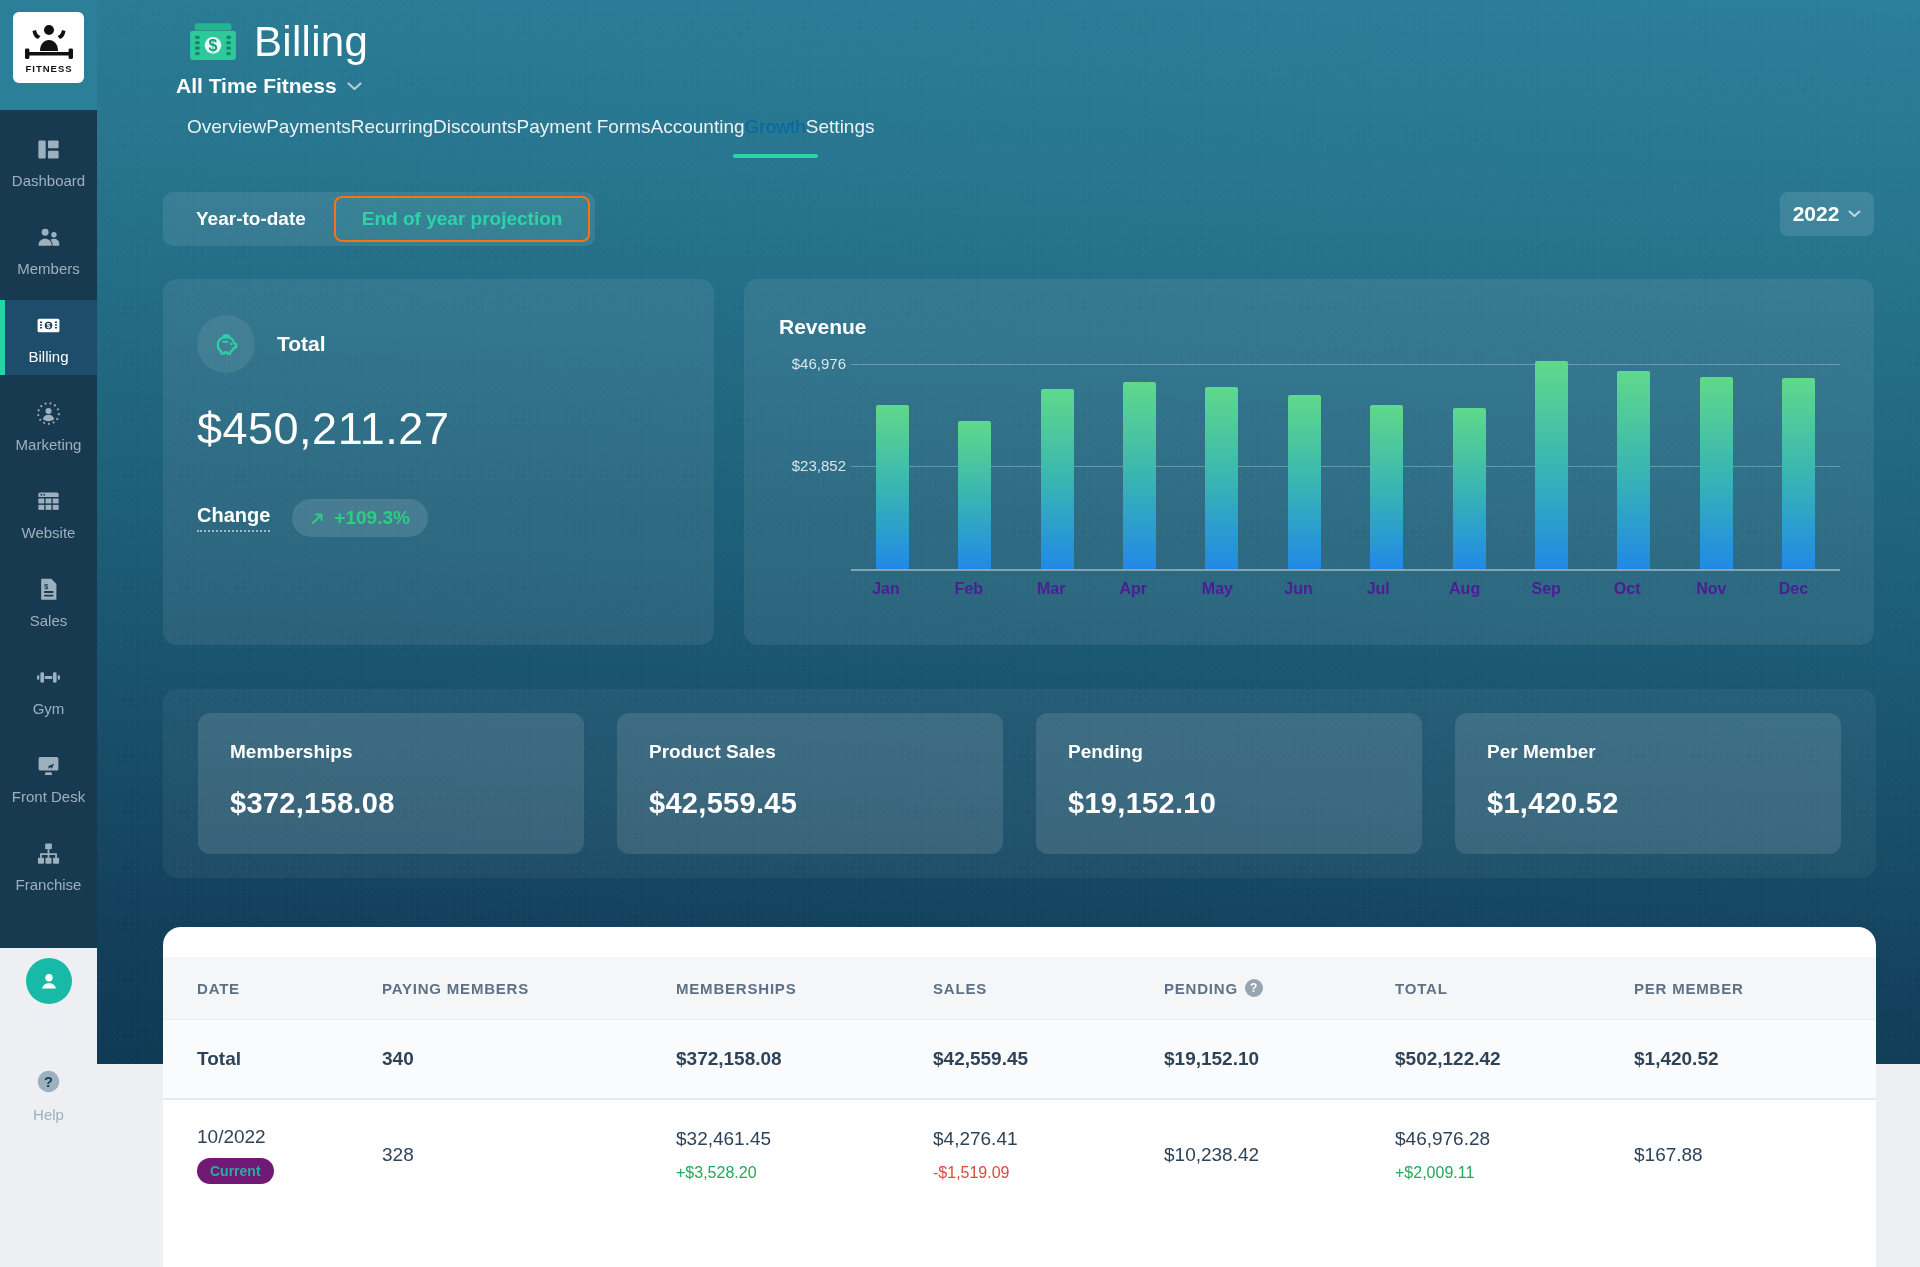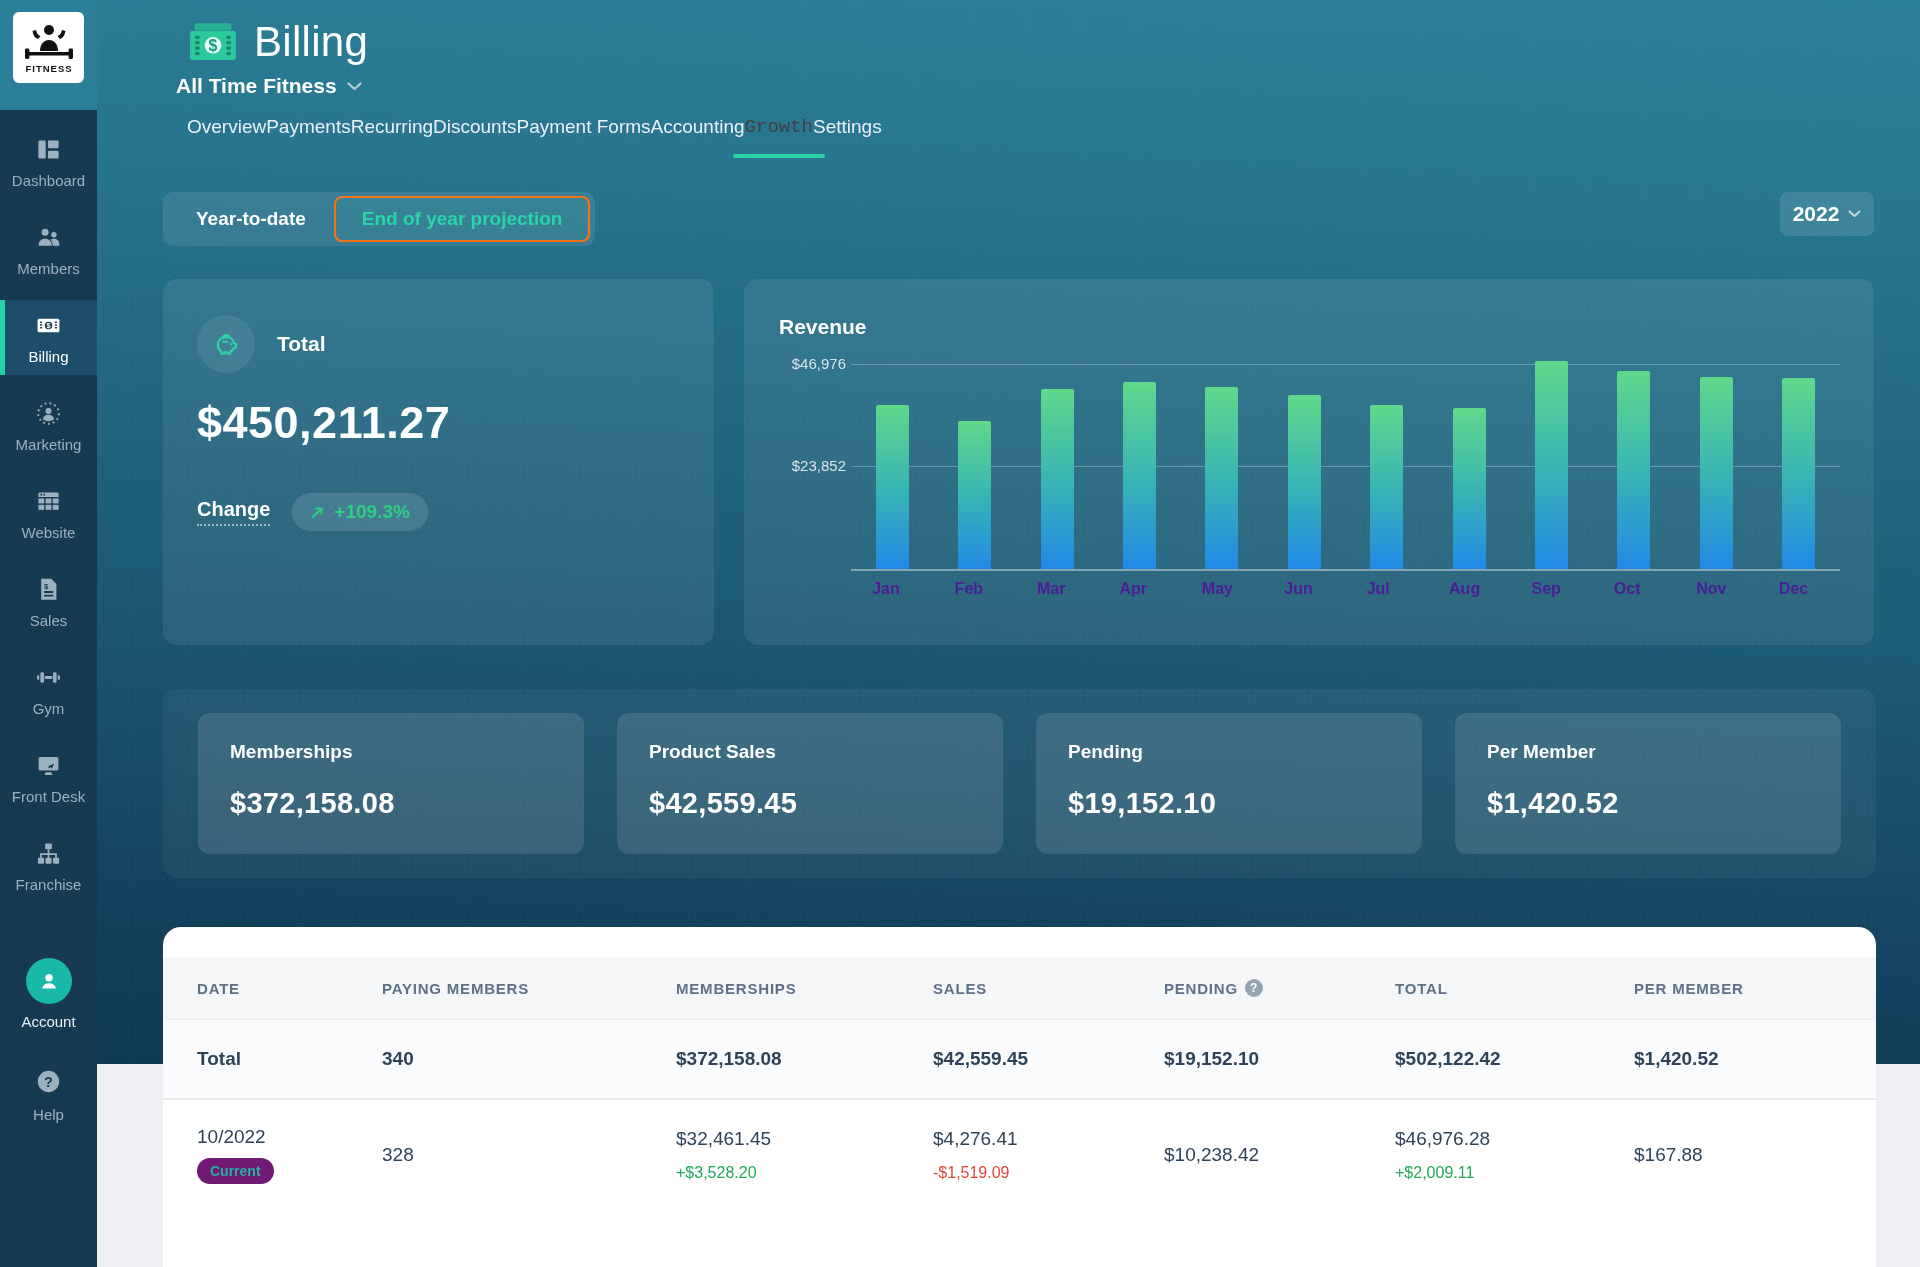--- a/index.html
+++ b/index.html
@@ -12,21 +12,21 @@
   .banner-bg {
     position:absolute; left:97px; top:0; right:0; height:1064px;
     background:linear-gradient(183deg,#2C7F99 0%,#27748D 22%,#1C5C76 55%,#133F5B 88%,#0E3A54 100%);
   }
   .banner-bg::after{
     content:""; position:absolute; inset:0;
     background-image:radial-gradient(rgba(255,255,255,0.03) 1px, transparent 1px);
     background-size:7px 7px;
   }
   
-  .sidebar { position:absolute; left:0; top:0; width:97px; height:1267px; background:#183A51; z-index:5; }
+  .sidebar { position:absolute; left:0; top:0; width:97px; height:948px; background:#183A51; z-index:5; }
   .sidebar-top { height:110px; background:#2C7F99; }
   .logo-box { position:absolute; left:13px; top:12px; width:71px; height:71px; background:#fff; border-radius:6px;
     display:flex; align-items:center; justify-content:center; }
   .nav { padding-top:14px; display:flex; flex-direction:column; }
   .nav-item { width:97px; padding:12px 0 10px; margin-bottom:13px; display:flex; flex-direction:column;
     align-items:center; gap:9px; color:#9DB0BE; font-size:15px; cursor:pointer; }
   .nav-item.active { background:#1E4D6B; color:#fff; border-left:5px solid #24D3A6; padding-left:0; margin-left:0; }
   .nav-item.active .nav-ic { margin-left:-5px; }
   .nav-item.active .nav-label { margin-left:-5px; }
   .nav-ic { width:27px; height:27px; display:flex; align-items:center; justify-content:center; }
@@ -36,41 +36,41 @@
   .avatar-circle svg { width:26px; height:26px; }
   
   .page-header { position:absolute; left:188px; top:18px; z-index:2; display:flex; align-items:center; }
   .money-icon { width:50px; height:42px; margin-right:16px; }
   .page-title { font-size:42px; font-weight:500; letter-spacing:.3px; }
   .org-row { position:absolute; left:176px; top:74px; z-index:2; display:flex; align-items:center; gap:10px; cursor:pointer; }
   .org-name { font-size:21px; font-weight:700; }
   
   .tabs { position:absolute; left:187px; top:116px; z-index:2; display:flex; }
   .tab { font-size:19px; font-weight:500; color:#EAF2F5; cursor:pointer; position:relative; padding-bottom:14px; }
-  .tab.active { color:#404040;font-family:Liberation Mono, monospace; }
+  .tab.active { color:#0369a1; }
   .tab.active::after { content:""; position:absolute; left:-12px; right:-12px; bottom:-6px; height:4px;
     border-radius:3px; background:#2BD4A7; }
   
   .toggle-wrap { position:absolute; left:163px; top:192px; height:54px; z-index:2; display:inline-flex;
     align-items:center; background:rgba(255,255,255,0.09); border-radius:10px; padding:0 5px; }
   .toggle-opt { font-size:19px; font-weight:600; padding:0 28px; cursor:pointer; }
   .toggle-opt.selected { border:2px solid #f97316; color:#2BD4A7; border-radius:8px; padding:10px 26px;
     background:rgba(43,212,167,0.05); }
   .year-select { position:absolute; right:46px; top:192px; width:94px; height:44px; z-index:2;
     background:rgba(255,255,255,0.11); border-radius:8px; display:flex; align-items:center; justify-content:center;
     gap:9px; font-size:21px; font-weight:700; cursor:pointer; }
   
   .cards-row { position:absolute; left:163px; top:279px; right:46px; height:366px; z-index:2; display:flex; gap:30px; }
   .card { background:rgba(255,255,255,0.075); border-radius:14px; }
   .total-card { width:551px; padding:36px 34px; }
   .total-head { display:flex; align-items:center; }
   .icon-circle { width:58px; height:58px; border-radius:50%; background:rgba(255,255,255,0.08);
     display:flex; align-items:center; justify-content:center; }
   .total-label { font-size:21px; font-weight:700; margin-left:22px; }
-  .total-value { font-size:45px; font-weight:700; letter-spacing:.5px; margin-top:24px; }
+  .total-value { font-size:45px; font-weight:400; letter-spacing:.5px; margin-top:30px; }
   .change-row { display:flex; align-items:center; margin-top:44px; }
   .change-label { font-size:20px; font-weight:600; border-bottom:2px dotted rgba(255,255,255,0.55);
     padding-bottom:3px; cursor:pointer; }
   .change-badge { margin-left:22px; display:inline-flex; align-items:center; gap:8px;
     background:rgba(255,255,255,0.12); border-radius:19px; padding:8px 18px;
     font-size:19px; font-weight:700; color:#2BCE82; }
   
   .chart-card { flex:1; position:relative; }
   .chart-title { position:absolute; left:35px; top:36px; font-size:21px; font-weight:700; }
   .ytick { position:absolute; left:30px; width:72px; font-size:15px; color:#D9E5EB; text-align:right; }

